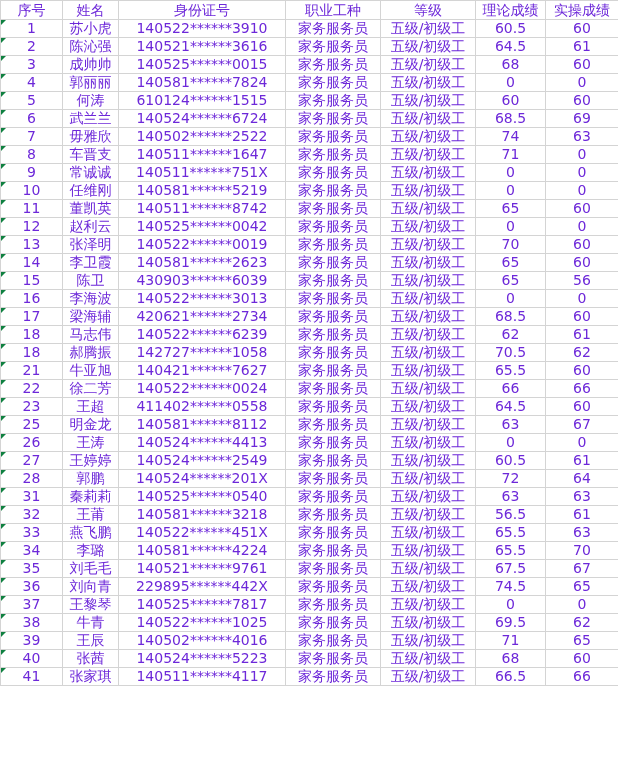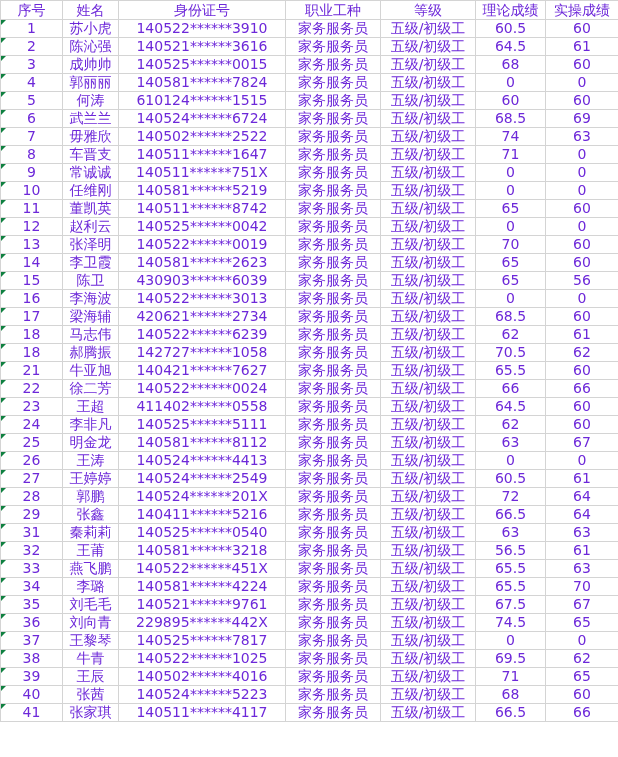--- a/index.html
+++ b/index.html
@@ -242,29 +242,20 @@
       <tr>
         <td><span class="tri"></span><span class="val">23</span></td>
         <td><span class="val">王超</span></td>
         <td><span class="val">411402******0558</span></td>
         <td><span class="val">家务服务员</span></td>
         <td><span class="val">五级/初级工</span></td>
         <td><span class="val">64.5</span></td>
         <td><span class="val">60</span></td>
       </tr>
       <tr>
-        <td><span class="tri"></span><span class="val">24</span></td>
-        <td><span class="val">李非凡</span></td>
-        <td><span class="val">140525******5111</span></td>
-        <td><span class="val">家务服务员</span></td>
-        <td><span class="val">五级/初级工</span></td>
-        <td><span class="val">62</span></td>
-        <td><span class="val">60</span></td>
-      </tr>
-      <tr>
         <td><span class="tri"></span><span class="val">25</span></td>
         <td><span class="val">明金龙</span></td>
         <td><span class="val">140581******8112</span></td>
         <td><span class="val">家务服务员</span></td>
         <td><span class="val">五级/初级工</span></td>
         <td><span class="val">63</span></td>
         <td><span class="val">67</span></td>
       </tr>
       <tr>
         <td><span class="tri"></span><span class="val">26</span></td>
@@ -284,29 +275,20 @@
         <td><span class="val">60.5</span></td>
         <td><span class="val">61</span></td>
       </tr>
       <tr>
         <td><span class="tri"></span><span class="val">28</span></td>
         <td><span class="val">郭鹏</span></td>
         <td><span class="val">140524******201X</span></td>
         <td><span class="val">家务服务员</span></td>
         <td><span class="val">五级/初级工</span></td>
         <td><span class="val">72</span></td>
-        <td><span class="val">64</span></td>
-      </tr>
-      <tr>
-        <td><span class="tri"></span><span class="val">29</span></td>
-        <td><span class="val">张鑫</span></td>
-        <td><span class="val">140411******5216</span></td>
-        <td><span class="val">家务服务员</span></td>
-        <td><span class="val">五级/初级工</span></td>
-        <td><span class="val">66.5</span></td>
         <td><span class="val">64</span></td>
       </tr>
       <tr>
         <td><span class="tri"></span><span class="val">31</span></td>
         <td><span class="val">秦莉莉</span></td>
         <td><span class="val">140525******0540</span></td>
         <td><span class="val">家务服务员</span></td>
         <td><span class="val">五级/初级工</span></td>
         <td><span class="val">63</span></td>
         <td><span class="val">63</span></td>

